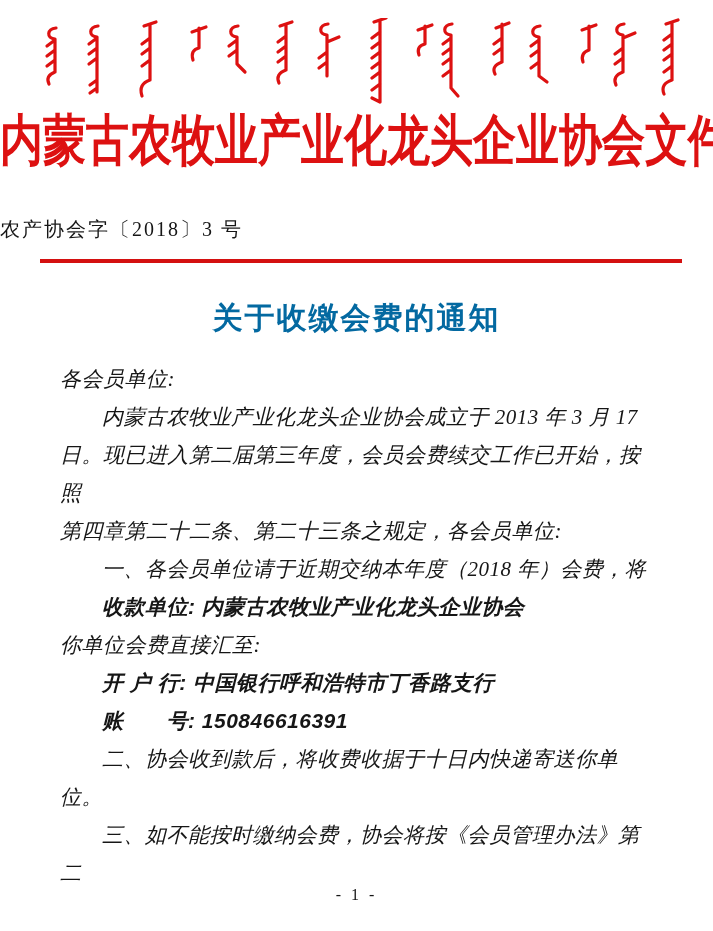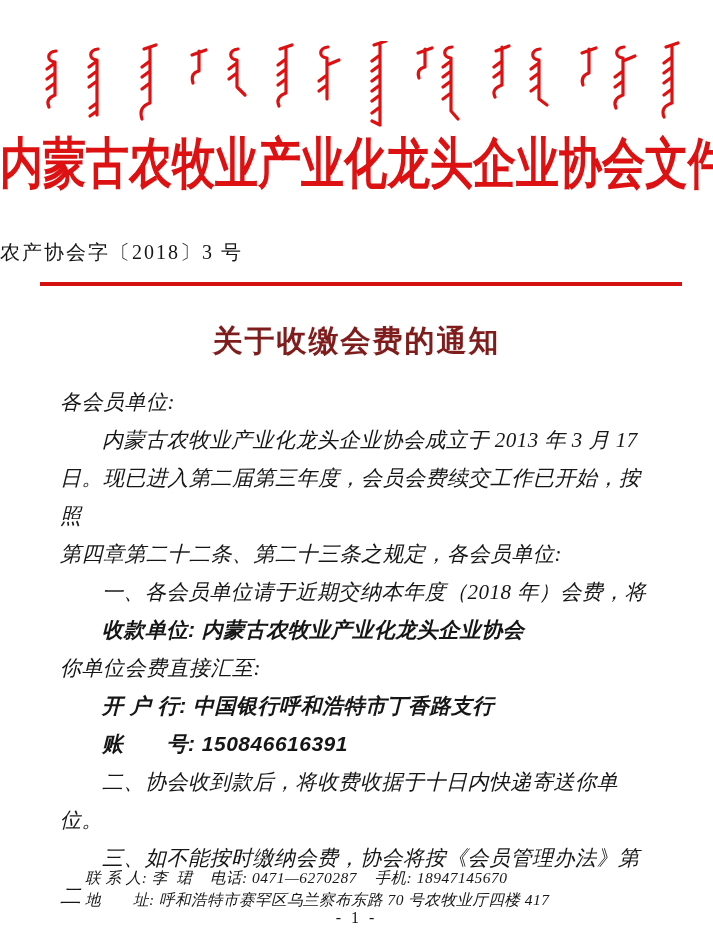--- a/index.html
+++ b/index.html
@@ -4,21 +4,21 @@
 <style>
   html, body { margin: 0; padding: 0; }
   body {
     width: 713px; height: 931px;
     background: #ffffff;
     position: relative;
     overflow: hidden;
     font-family: "Liberation Serif", "DejaVu Serif", serif;
     color: #161616;
   }
-  .page { position: absolute; inset: 0; margin-top: 23px; }
+  .page { position: absolute; inset: 0; }
 
   
   .mongol-banner {
     position: absolute;
     left: 40px; top: 18px;
     width: 642px; height: 86px;
   }
 
   
   .org-title {
@@ -55,21 +55,21 @@
 
   
   .notice-title {
     position: absolute;
     left: 0; top: 298px;
     width: 100%;
     text-align: center;
     font-size: 30px;
     font-weight: bold;
     letter-spacing: 2px;
-    color: #7f1d1d;
+    color: #0369a1;
   }
 
   
   .body-text {
     position: absolute;
     left: 60px; top: 360px;
     width: 596px;
     font-size: 21px;
     line-height: 38px;
     letter-spacing: 0.5px;
@@ -139,20 +139,16 @@
     <div class="line">第四章第二十二条、第二十三条之规定，各会员单位:</div>
     <div class="line indent">一、各会员单位请于近期交纳本年度（2018 年）会费，将</div>
     <div class="line indent bold-line">收款单位: 内蒙古农牧业产业化龙头企业协会</div>
     <div class="line">你单位会费直接汇至:</div>
     <div class="line indent bold-line">开 户 行: 中国银行呼和浩特市丁香路支行</div>
     <div class="line indent bold-line">账　　号: 150846616391</div>
     <div class="line indent">二、协会收到款后，将收费收据于十日内快递寄送你单位。</div>
     <div class="line indent">三、如不能按时缴纳会费，协会将按《会员管理办法》第二</div>
   </div>
 
-  <div class="footer">
-    <div class="line">联 系 人: 李  珺    电话: 0471—6270287    手机: 18947145670</div>
-    <div class="line">地　　址: 呼和浩特市赛罕区乌兰察布东路 70 号农牧业厅四楼 417</div>
-  </div>
 
   <div class="page-number">- 1 -</div>
 
 </div>
 
 </body></html>

